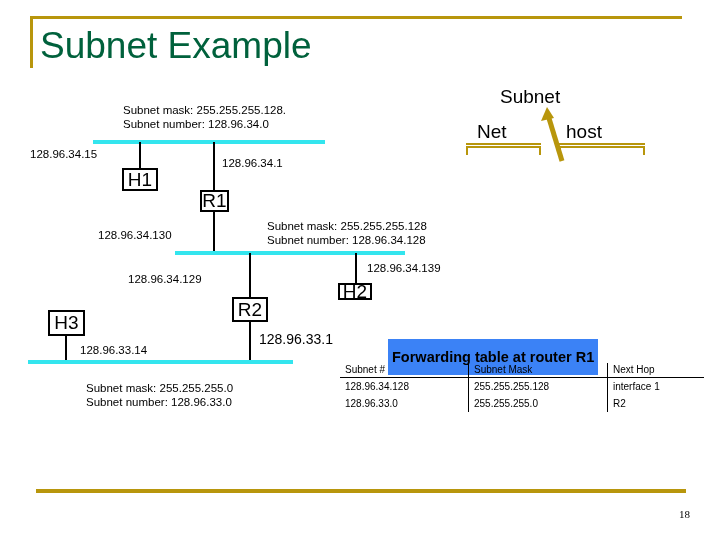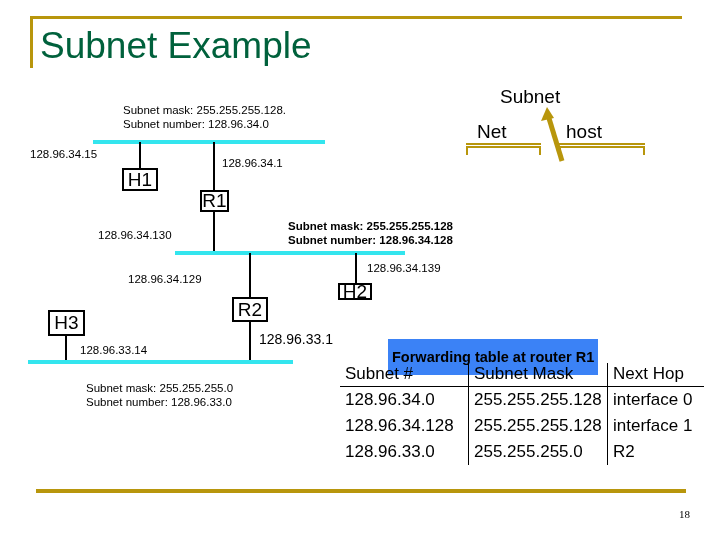--- a/index.html
+++ b/index.html
@@ -146,21 +146,21 @@
     font-weight: bold;
     padding: 10px 4px;
     font-family: "Liberation Sans", sans-serif;
     white-space: nowrap;
   }
   .ft {
     position: absolute;
     left: 340px;
     top: 363px;
     border-collapse: collapse;
-    font-size: 17px;
+    font-size: 10px;
     color: #000000;
     font-family: "Liberation Sans", sans-serif;
   }
   .ft th {
     font-weight: normal;
     text-align: left;
     padding: 1px 5px 2px 5px;
     border-bottom: 1px solid #000000;
     white-space: nowrap;
   }
@@ -192,21 +192,21 @@
   <div class="vline" style="left:139px; top:142px; height:26px;"></div>
   <div class="node-box" style="left:122px; top:168px; width:36px; height:23px;">H1</div>
 
   <div class="addr-label" style="left:222px; top:157px;">128.96.34.1</div>
   <div class="vline" style="left:213px; top:142px; height:48px;"></div>
   <div class="node-box" style="left:200px; top:190px; width:29px; height:22px;">R1</div>
 
   <div class="addr-label" style="left:98px; top:229px;">128.96.34.130</div>
   <div class="vline" style="left:213px; top:212px; height:40px;"></div>
 
-  <div class="subnet-note" style="left:288px; top:219px;font-weight:bold;">
+  <div class="subnet-note" style="left:267px; top:219px;">
     <div>Subnet mask: 255.255.255.128</div>
     <div>Subnet number: 128.96.34.128</div>
   </div>
 
   <div class="net-bar" style="left:175px; top:251px; width:230px;"></div>
 
   <div class="addr-label" style="left:128px; top:273px;">128.96.34.129</div>
   <div class="vline" style="left:249px; top:253px; height:44px;"></div>
   <div class="node-box" style="left:232px; top:297px; width:36px; height:25px;">R2</div>
 
@@ -249,25 +249,20 @@
 
   <table class="ft">
     <thead>
       <tr>
         <th style="width:118px;">Subnet #</th>
         <th class="sep" style="width:128px;">Subnet Mask</th>
         <th class="sep" style="width:86px;">Next Hop</th>
       </tr>
     </thead>
     <tbody>
-      <tr>
-        <td>128.96.34.0</td>
-        <td class="sep">255.255.255.128</td>
-        <td class="sep">interface 0</td>
-      </tr>
       <tr>
         <td>128.96.34.128</td>
         <td class="sep">255.255.255.128</td>
         <td class="sep">interface 1</td>
       </tr>
       <tr>
         <td>128.96.33.0</td>
         <td class="sep">255.255.255.0</td>
         <td class="sep">R2</td>
       </tr>

